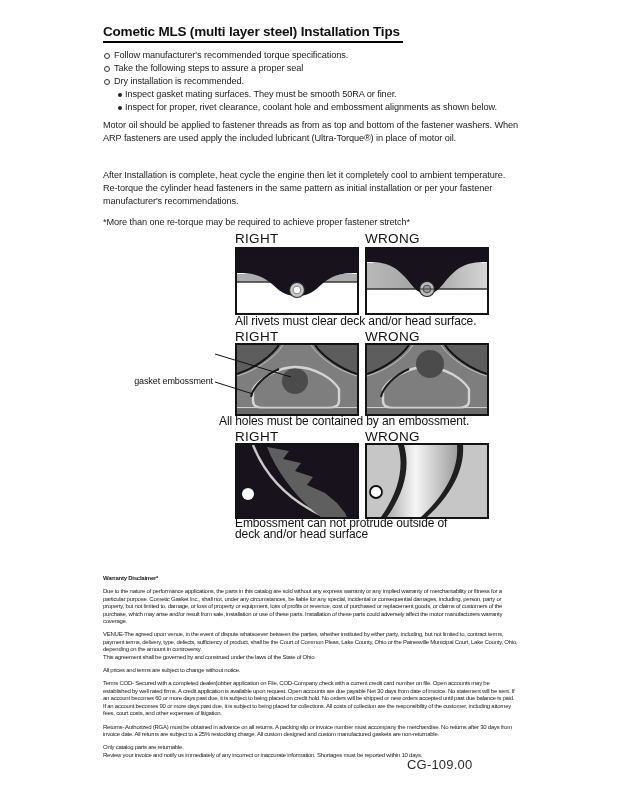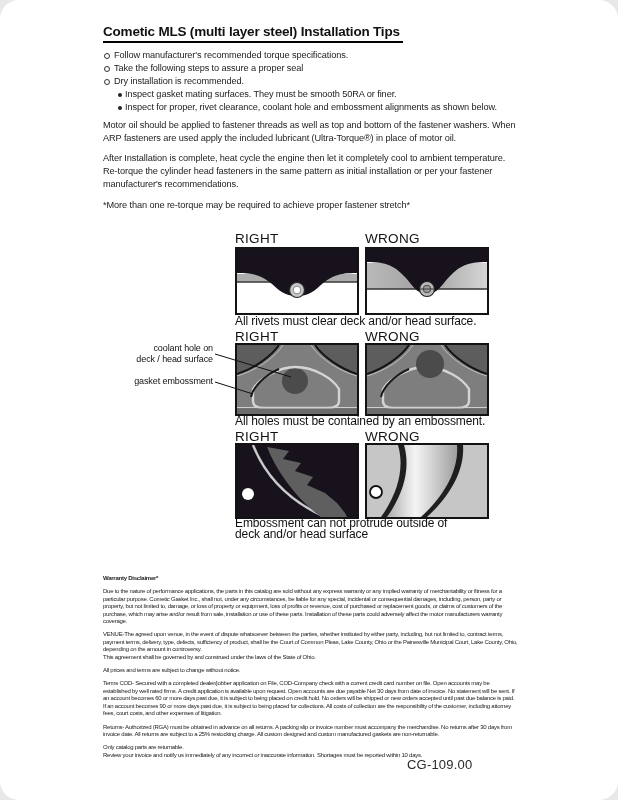--- a/index.html
+++ b/index.html
@@ -4,21 +4,20 @@
 <style>
   html,body { margin:0; padding:0; background:#e8e8e8; }
   .page {
     position:relative;
     width:618px; height:800px;
     background:#ffffff;
     font-family:"Liberation Sans", sans-serif;
     color:#1c1c1c;
     margin:0 auto;
     overflow:hidden;
-    border-radius:19px;
   }
   
   .content {
     position:absolute; top:22px; left:103px; width:418px;
   }
   .doc-title {
     display:inline-block;
     font-size:13.5px; font-weight:bold; letter-spacing:-0.2px;
     border-bottom:2.5px solid #000;
     padding:0 3px 2px 0;
@@ -30,21 +29,21 @@
     width:4px; height:4px; border:1px solid #333; border-radius:50%;
     margin:4px 4px 0 1px; flex:none;
   }
   .sub-row { display:flex; align-items:flex-start; padding-left:15px; }
   .sub-row .marker-dot {
     width:4px; height:4px; background:#222; border-radius:50%;
     margin:4.5px 3px 0 0; flex:none;
   }
   .diesel-heading { margin-top:10px; font-size:11.5px; font-weight:bold; color:#111; }
   .para { margin-top:5px; font-size:9.2px; letter-spacing:-0.1px; line-height:13px; }
-  .para.p2 { margin-top:7px; }
+  .para.p2 { margin-top:24px; }
   .note { margin-top:8px; font-size:9.2px; letter-spacing:-0.1px; line-height:13px; }
 
   
   .diagram-area { position:absolute; top:228px; left:103px; width:415px; height:332px; }
   .rw-label {
     position:absolute; width:124px; 
     font-size:13.5px; letter-spacing:0.3px; color:#111;
   }
   .panel {
     position:absolute; width:120px; border:2px solid #131313; background:#fff;
@@ -98,21 +97,21 @@
       <div class="sub-row">
         <span class="marker-dot"></span>
         <span>Inspect gasket mating surfaces.  They must be smooth 50RA or finer.</span>
       </div>
       <div class="sub-row">
         <span class="marker-dot"></span>
         <span>Inspect for proper, rivet clearance, coolant hole and embossment alignments as shown below.</span>
       </div>
     </div>
 
-    <div class="para">Motor oil should be applied to fastener threads as well as top and bottom of the fastener washers. When ARP fasteners are used apply the included lubricant (Ultra-Torque®) in place of motor oil.</div>
+    <div class="para">Motor oil should be applied to fastener threads as from as top and bottom of the fastener washers. When ARP fasteners are used apply the included lubricant (Ultra-Torque®) in place of motor oil.</div>
     <div class="para p2">After Installation is complete, heat cycle the engine then let it completely cool to ambient temperature. Re-torque the cylinder head fasteners in the same pattern as initial installation or per your fastener manufacturer's recommendations.</div>
     <div class="note">*More than one re-torque may be required to achieve proper fastener stretch*</div>
   </div>
 
   <div class="diagram-area">
 
     <div class="rw-label" style="left:132px; top:3px;">RIGHT</div>
     <div class="rw-label" style="left:262px; top:3px;">WRONG</div>
 
     <div class="panel" style="left:132px; top:19px;">
@@ -173,26 +172,22 @@
         <path d="M120,0 H78 C86,12 104,24 120,29 Z" fill="#5d5d5d"></path>
         <path d="M78,0 C86,12 104,24 120,29" stroke="#141414" stroke-width="2" fill="none"></path>
         <path d="M74,0 C82,13 102,26 120,31" stroke="#bdbdbd" stroke-width="1" fill="none"></path>
         <path d="M16,56 L16,44 C22,34 42,22 58,22 C78,22 96,34 102,44 L102,56 C102,61 97,63 90,63 L27,63 C20,63 16,61 16,56 Z" fill="none" stroke="#d4d4d4" stroke-width="2.4"></path>
         <path d="M14,52 C16,42 28,30 42,24" stroke="#1a1a1a" stroke-width="2" fill="none"></path>
         <circle cx="63" cy="19" r="14" fill="#4b4b4b"></circle>
         <line x1="0" y1="62.5" x2="120" y2="62.5" stroke="#cfcfcf" stroke-width="1"></line>
         <rect x="0" y="63.5" width="120" height="5.5" fill="#6b6b6b"></rect>
       </svg>
     </div>
-    <div class="cap" style="left:132px; top:188px;">All holes must be contained by an embossment.</div>
-
-    <div class="annot" style="top:115px;">
-      <div>coolant hole on</div>
-      <div>deck / head surface</div>
-    </div>
+    <div class="cap" style="left:116px; top:188px;">All holes must be contained by an embossment.</div>
+
     <div class="annot" style="top:148px;">
       <div>gasket embossment</div>
     </div>
     <svg class="pointer-lines" width="415" height="332" viewBox="0 0 415 332">
       <line x1="112" y1="126" x2="188" y2="149" stroke="#111" stroke-width="1"></line>
       <line x1="112" y1="154" x2="150" y2="166" stroke="#111" stroke-width="1"></line>
     </svg>
 
     <div class="rw-label" style="left:132px; top:201px;">RIGHT</div>
     <div class="rw-label" style="left:262px; top:201px;">WRONG</div>

